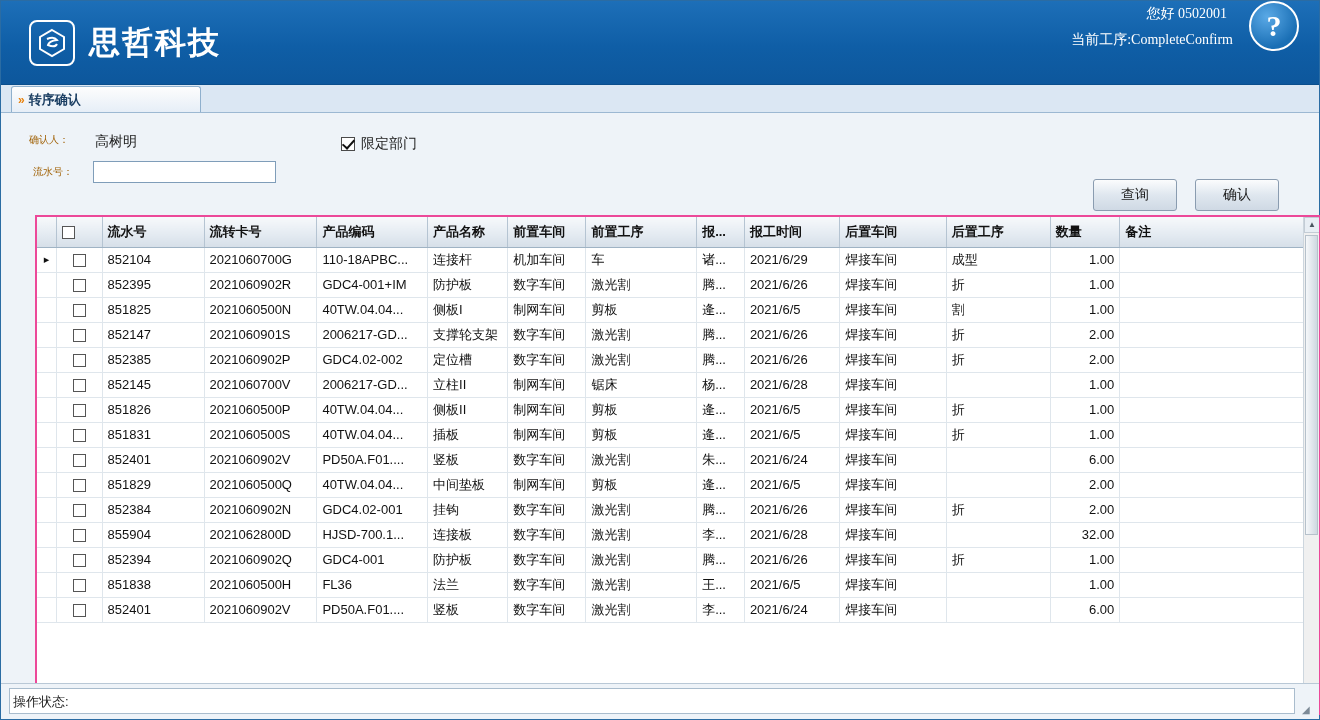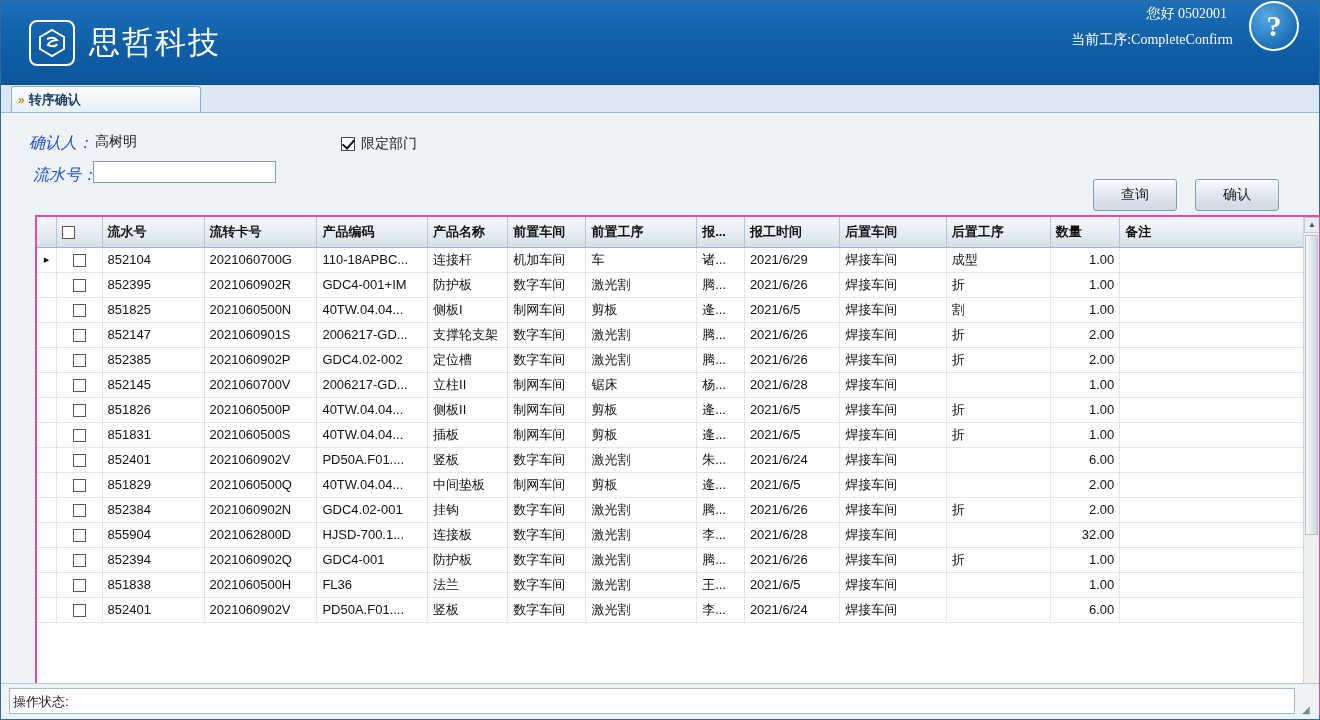--- a/index.html
+++ b/index.html
@@ -37,21 +37,21 @@
     border-radius: 8px;
     display: flex; align-items: center; justify-content: center;
     color: #ffffff;
     font-size: 26px;
     line-height: 1;
   }
   .logo-text {
     margin-left: 14px;
     color: #ffffff;
     font-size: 31px;
-    font-weight: normal;
+    font-weight: bold;
     letter-spacing: 2px;
   }
   .header-right {
     position: absolute;
     right: 20px;
     top: 0;
     height: 84px;
     display: flex;
     font-family: Liberation Serif, serif;
   }
@@ -106,23 +106,22 @@
   }
 
   
   .formarea {
     height: 84px;
     position: relative;
     background: #eef3f8;
   }
   .fld-label {
     position: absolute;
-    font-size: 16px;
-    color: #1d4ed8;
-    font-style: italic;
+    font-size: 10px;
+    color: #a16207;
   }
   .fld-value {
     position: absolute;
     font-size: 14px;
     color: #1b1b1b;
   }
   .txtinput {
     position: absolute;
     height: 22px;
     border: 1px solid #7f9db9;

